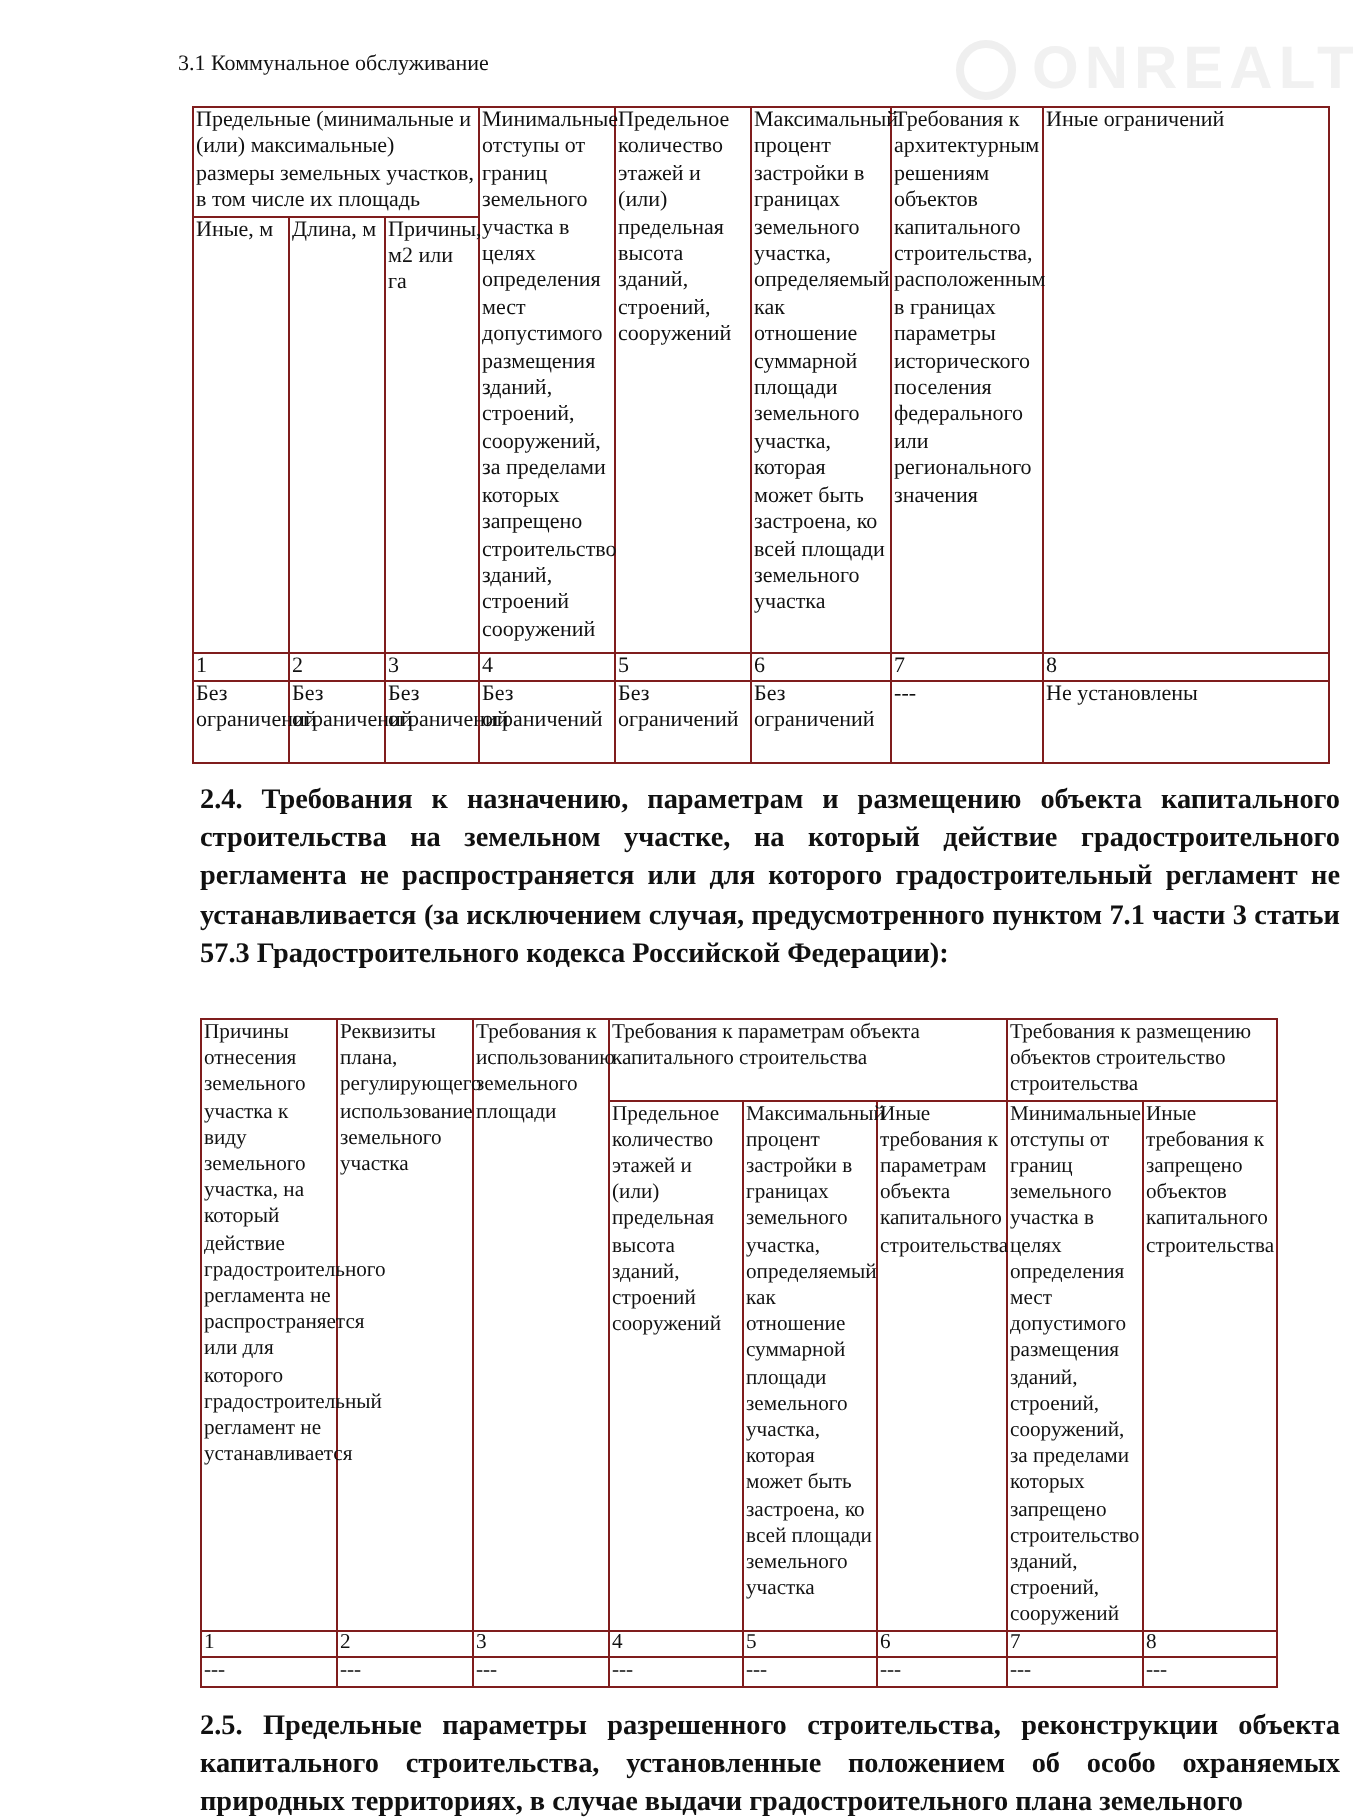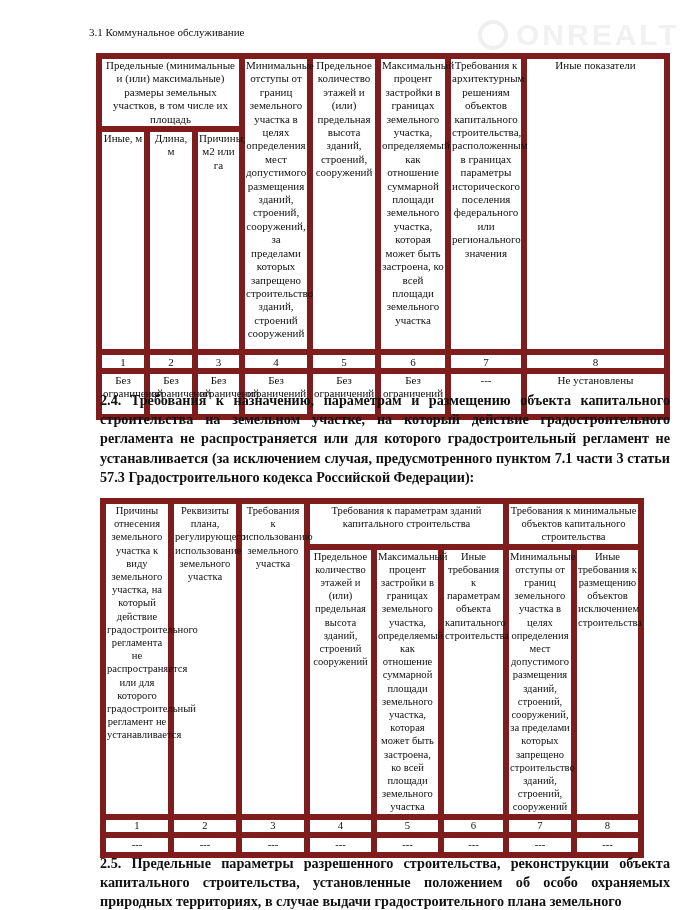--- a/index.html
+++ b/index.html
@@ -14,31 +14,31 @@
     display: flex; align-items: center; gap: 8px;
   }
   .watermark .logo {
     width: 30px; height: 30px; border: 4px solid #efefef; border-radius: 50%;
     display: inline-block; box-sizing: border-box;
   }
   .sec-title {
     position: absolute; left: 89px; top: 26px; font-size: 11px;
   }
   table { border-collapse: collapse; position: absolute; table-layout: fixed; }
-  td { border: 6px solid #7f1d1d; padding: 0 1px; text-align: center; vertical-align: top;
+  td { border: 1px solid #7f1d1d; padding: 0 1px; text-align: left; vertical-align: top;
        font-size: 11px; line-height: 13.4px; }
   #t1 { left: 96px; top: 53px; width: 568px; }
   #t1 .num td { vertical-align: middle; height: 13px; line-height: 12px; }
   .para {
     position: absolute; left: 100px; width: 570px; font-weight: bold;
     font-size: 14.2px; line-height: 19.2px; text-align: justify;
   }
   #p24 { top: 391px; }
   #p25 { top: 854px; }
-  #t2 { left: 100px; top: 498px; width: 482px; }
+  #t2 { left: 100px; top: 509px; width: 482px; }
   #t2 td { font-size: 10.6px; line-height: 13.2px; }
   #t2 .num td { vertical-align: middle; line-height: 12px; height: 12px; }
   #t2 .val td { height: 14px; vertical-align: middle; }
 </style>
 </head>
 <body>
 
 <div class="watermark">
   <span class="logo"></span>
   <span>ONREALT</span>
@@ -57,21 +57,21 @@
     <col style="width:76px">
       <col style="width:143px">
   </colgroup>
   <tbody>
       <tr>
     <td colspan="3" style="height:52px">Предельные (минимальные и (или) максимальные) размеры земельных участков, в том числе их площадь</td>
     <td rowspan="2">Минимальные отступы от границ земельного участка в целях определения мест допустимого размещения зданий, строений, сооружений, за пределами которых запрещено строительство зданий, строений сооружений</td>
     <td rowspan="2">Предельное количество этажей и (или) предельная высота зданий, строений, сооружений</td>
     <td rowspan="2">Максимальный процент застройки в границах земельного участка, определяемый как отношение суммарной площади земельного участка, которая может быть застроена, ко всей площади земельного участка</td>
     <td rowspan="2">Требования к архитектурным решениям объектов капитального строительства, расположенным в границах параметры исторического поселения федерального или регионального значения</td>
-    <td rowspan="2">Иные показатели</td>
+    <td rowspan="2">Иные ограничений</td>
   </tr>
   <tr>
     <td style="height:217px">Иные, м</td>
     <td>Длина, м</td>
     <td>Причины, м2 или га</td>
   </tr>
   <tr class="num">
     <td>1</td>
     <td>2</td>
     <td>3</td>
@@ -104,30 +104,30 @@
     <col style="width:67px">
       <col style="width:67px">
       <col style="width:65px">
     <col style="width:68px">
       <col style="width:67px">
   </colgroup>
   <tbody>
       <tr>
     <td rowspan="2">Причины отнесения земельного участка к виду земельного участка, на который действие градостроительного регламента не распространяется или для которого градостроительный регламент не устанавливается</td>
     <td rowspan="2">Реквизиты плана, регулирующего использование земельного участка</td>
-    <td rowspan="2">Требования к использованию земельного участка</td>
-    <td colspan="3" style="height:38px">Требования к параметрам зданий капитального строительства</td>
-    <td colspan="2">Требования к минимальные объектов капитального строительства</td>
+    <td rowspan="2">Требования к использованию земельного площади</td>
+    <td colspan="3" style="height:38px">Требования к параметрам объекта капитального строительства</td>
+    <td colspan="2">Требования к размещению объектов строительство строительства</td>
   </tr>
   <tr>
     <td style="height:256px">Предельное количество этажей и (или) предельная высота зданий, строений сооружений</td>
     <td>Максимальный процент застройки в границах земельного участка, определяемый как отношение суммарной площади земельного участка, которая может быть застроена, ко всей площади земельного участка</td>
     <td>Иные требования к параметрам объекта капитального строительства</td>
     <td>Минимальные отступы от границ земельного участка в целях определения мест допустимого размещения зданий, строений, сооружений, за пределами которых запрещено строительство зданий, строений, сооружений</td>
-    <td>Иные требования к размещению объектов исключением строительства</td>
+    <td>Иные требования к запрещено объектов капитального строительства</td>
   </tr>
   <tr class="num">
     <td>1</td>
     <td>2</td>
     <td>3</td>
     <td>4</td>
     <td>5</td>
     <td>6</td>
     <td>7</td>
     <td>8</td>

